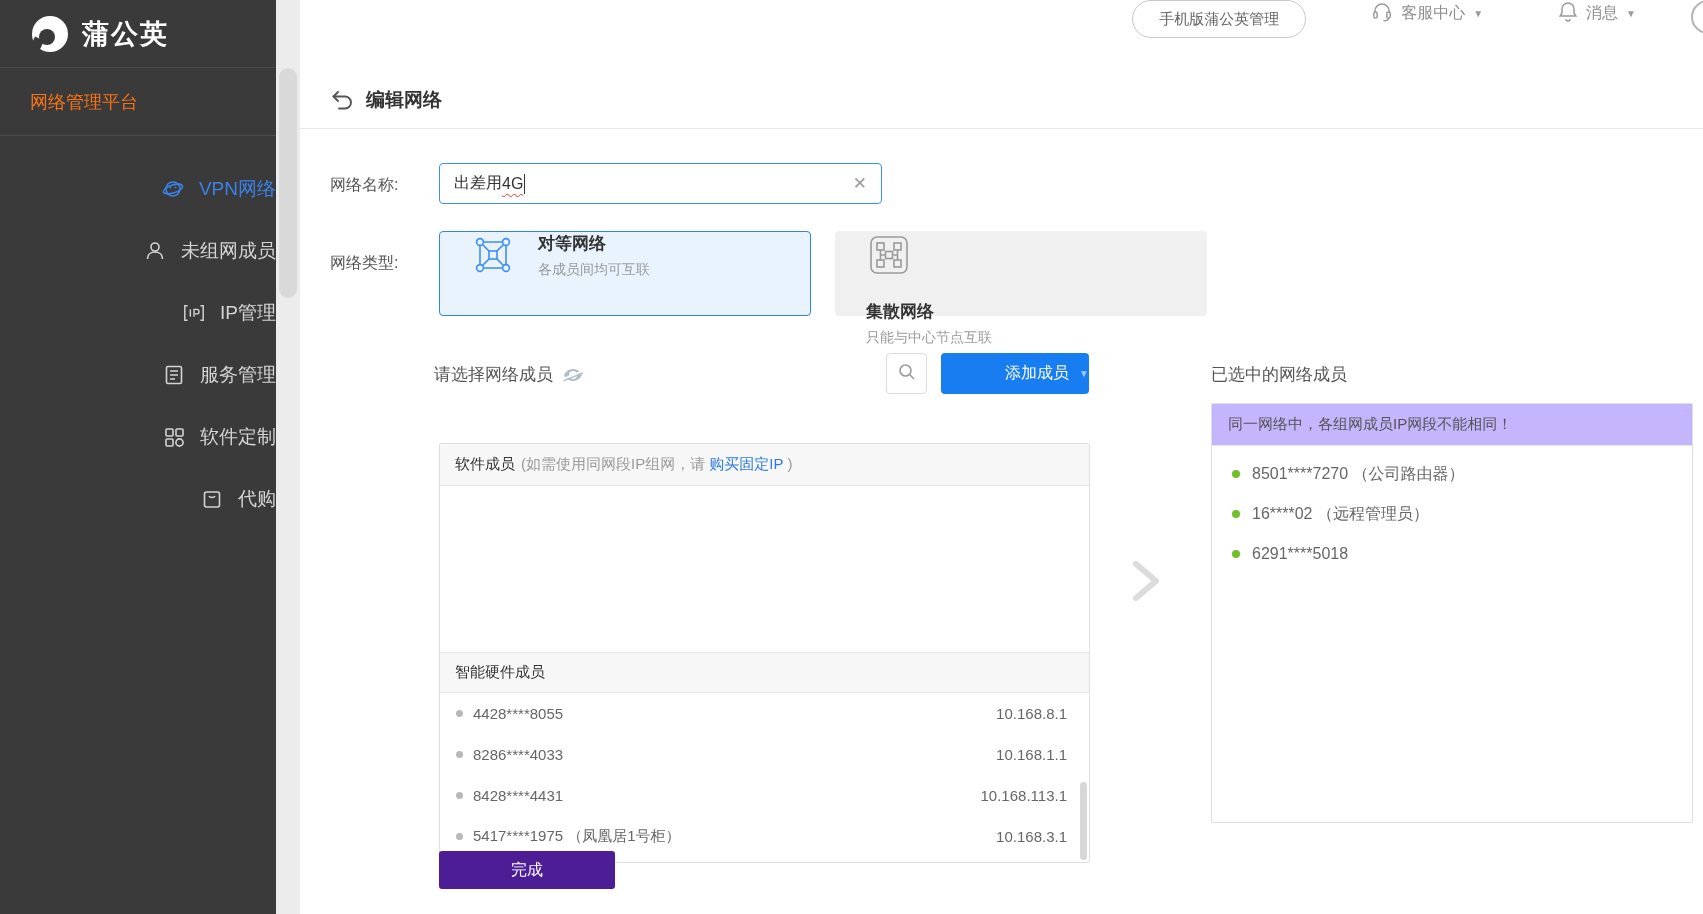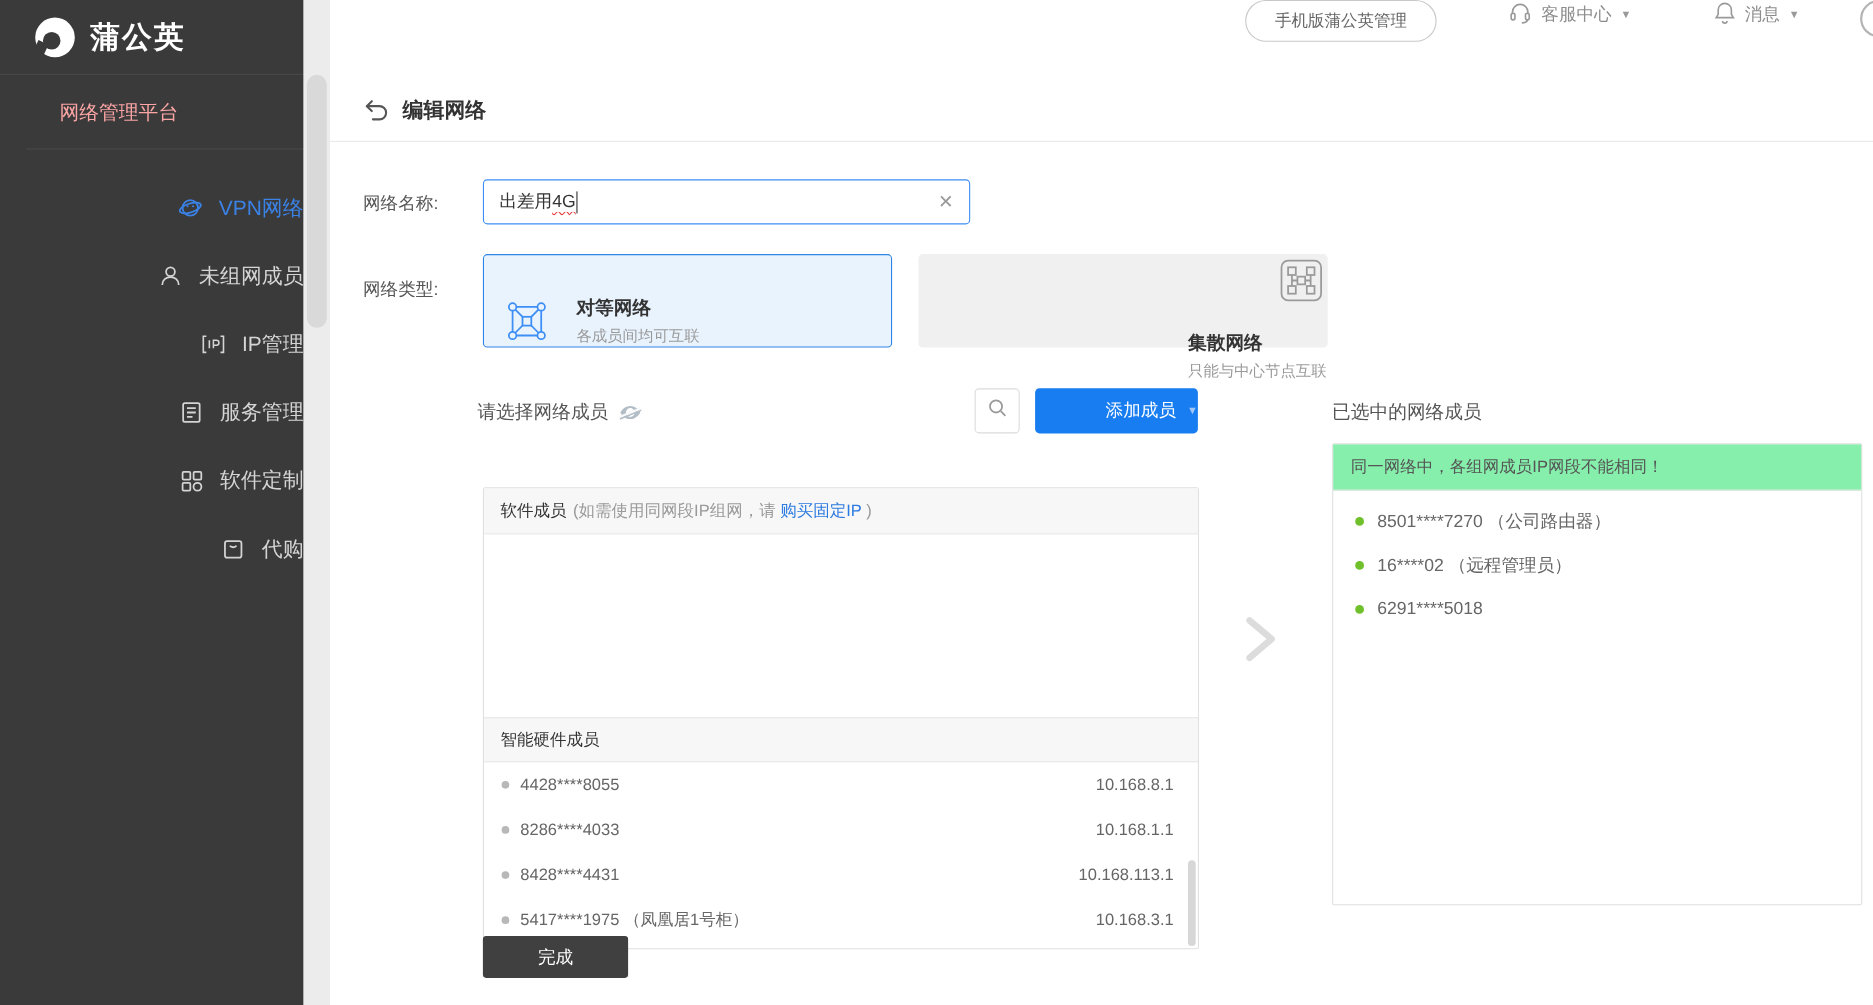--- a/index.html
+++ b/index.html
@@ -5,21 +5,21 @@
   * { margin:0; padding:0; box-sizing:border-box; }
   html,body { background:#fff; }
   body { font-family:"Liberation Sans","DejaVu Sans",sans-serif; }
   #app { position:relative; width:1703px; height:914px; background:#fff; overflow:hidden; }
 
   
   .sidebar { position:absolute; left:0; top:0; width:276px; height:914px; background:#3a3a3b; }
   .logo-row { display:flex; align-items:center; height:68px; padding-left:30px; gap:12px; border-bottom:1px solid rgba(255,255,255,.09); cursor:pointer; }
   .logo-mark { width:40px; height:40px; flex:0 0 auto; }
   .logo-text { color:#fff; font-size:27px; font-weight:bold; letter-spacing:2px; }
-  .platform-row { height:68px; display:flex; align-items:center; padding-left:30px; border-bottom:1px solid rgba(255,255,255,.09); color:#fca5a5; font-size:18px;margin-left:24px; }
+  .platform-row { height:68px; display:flex; align-items:center; padding-left:30px; border-bottom:1px solid rgba(255,255,255,.09); color:#f97316; font-size:18px; }
   .menu { padding-top:22px; }
   .menu-item { display:flex; align-items:center; gap:15px; height:62px; padding-left:36px; color:#d4d4d4; font-size:19px; cursor:pointer;justify-content:flex-end; }
   .menu-item .mi-icon { width:22px; height:22px; display:flex; align-items:center; justify-content:center; }
   .menu-item.active { color:#3b82e6; }
   .menu-item svg { display:block; }
 
   
   .page-scroll { position:absolute; left:276px; top:0; width:24px; height:914px; background:#ececec; }
   .page-scroll .thumb { position:absolute; left:3px; top:68px; width:18px; height:230px; background:#d9d9d9; border-radius:9px; }
 
@@ -41,21 +41,21 @@
 
   
   .form-label { position:absolute; font-size:16px; color:#555; }
   .lbl-name { left:330px; top:175px; }
   .lbl-type { left:330px; top:253px; }
   .fake-input { position:absolute; left:439px; top:163px; width:443px; height:41px; border:1px solid #3d8ef5; border-radius:4px; background:#fff; display:flex; align-items:center; padding:0 14px; font-size:16px; color:#333; cursor:text; }
   .fake-input .squiggle { text-decoration:underline; text-decoration-style:wavy; text-decoration-color:#e23b3b; text-decoration-thickness:1px; text-underline-offset:4px; }
   .caret-bar { display:inline-block; width:1px; height:20px; background:#333; margin-left:1px; }
   .clear-x { margin-left:auto; color:#9b9b9b; font-size:17px; cursor:pointer; }
 
-  .type-card { position:absolute; top:231px; height:85px; width:372px; border-radius:4px; display:flex; align-items:flex-end; padding-left:16px; gap:22px; cursor:pointer; }
+  .type-card { position:absolute; top:231px; height:85px; width:372px; border-radius:4px; display:flex; align-items:flex-start; padding-left:30px; gap:22px; cursor:pointer; }
   .type-card.selected { left:439px; background:#e9f3fd; border:1px solid #2e84e8; }
   .type-card.plain { left:835px; background:#f0f0f0; border:1px solid #f0f0f0;flex-direction:column; }
   .type-card .tc-title { font-size:17px; font-weight:bold; color:#333; margin-bottom:6px; }
   .type-card .tc-desc { font-size:14px; color:#9a9a9a; }
   .tc-icon { width:46px; height:46px; flex:0 0 auto; }
 
   
   .picker-label { position:absolute; left:434px; top:363px; font-size:17px; color:#555; display:flex; align-items:center; gap:10px; }
   .eye-icon { cursor:pointer; display:inline-flex; }
   .search-btn { position:absolute; left:886px; top:353px; width:41px; height:41px; border:1px solid #dcdcdc; border-radius:4px; background:#fff; display:flex; align-items:center; justify-content:center; cursor:pointer; }
@@ -75,27 +75,27 @@
   .dot { width:7px; height:7px; border-radius:50%; background:#b8b8b8; margin-right:10px; flex:0 0 auto; }
   .member-id { flex:1; }
   .member-ip { color:#666; }
   .list-scrollbar { position:absolute; right:2px; top:338px; width:7px; height:78px; background:#d7d7d7; border-radius:4px; cursor:pointer; }
 
   
   .transfer-arrow { position:absolute; left:1126px; top:558px; width:42px; height:46px; }
 
   
   .sel-panel { position:absolute; left:1211px; top:403px; width:482px; height:420px; border:1px solid #e0e0e0; border-radius:2px; background:#fff; }
-  .sel-header { height:42px; background:#86efac; border-bottom:1px solid #e6e6e6; display:flex; align-items:center; padding:0 16px; font-size:15px; color:#555; }
+  .sel-header { height:42px; background:#c4b5fd; border-bottom:1px solid #e6e6e6; display:flex; align-items:center; padding:0 16px; font-size:15px; color:#555; }
   .sel-list { padding-top:8px; }
   .sel-row { height:40px; display:flex; align-items:center; padding:0 20px; font-size:16px; color:#666; cursor:pointer; }
   .gdot { width:8px; height:8px; border-radius:50%; background:#6fc02a; margin-right:12px; flex:0 0 auto; }
 
   
-  .submit-btn { position:absolute; left:439px; top:851px; width:132px; height:38px; background:#404040; color:#fff; font-size:16px; border:none; border-radius:3px; cursor:pointer; font-family:inherit; }
+  .submit-btn { position:absolute; left:439px; top:851px; width:176px; height:38px; background:#4c1d95; color:#fff; font-size:16px; border:none; border-radius:3px; cursor:pointer; font-family:inherit; }
 </style>
 </head>
 <body>
 
 <div id="app">
 
   <div class="sidebar">
     <div class="logo-row">
       <span class="logo-mark">
         <svg width="40" height="40" viewBox="0 0 40 40">

